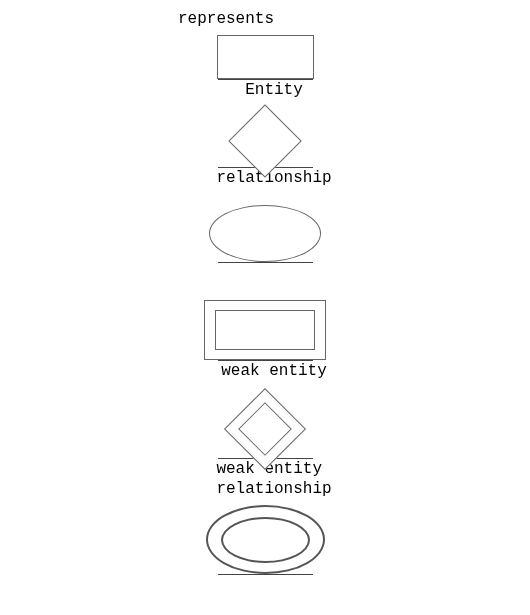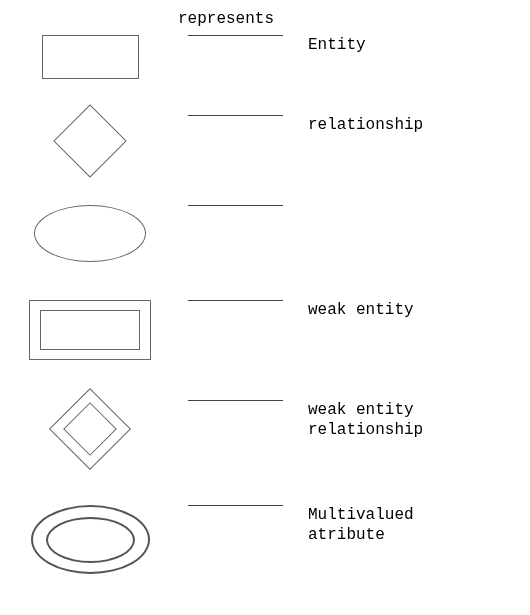--- a/index.html
+++ b/index.html
@@ -15,22 +15,23 @@
     }
     .header {
       position: absolute;
       left: 178px;
       top: 10px;
       font-family: Liberation Mono, monospace;
     }
     .row {
       position: absolute;
       display: flex;
-      align-items: flex-start;
+      align-items: center;
       width: 100%;
+      flex-direction: column;
     }
     .shape-cell {
       width: 180px;
       display: flex;
       justify-content: center;
       align-items: center;
     }
     .line-cell {
       width: 110px;
       display: flex;
@@ -180,14 +181,13 @@
 
 <div class="row r6">
   <div class="shape-cell">
     <div class="double-ellipse-outer">
       <div class="double-ellipse-inner"></div>
     </div>
   </div>
   <div class="line-cell">
     <div class="underline"></div>
   </div>
-  <div class="label-cell">Multivalued<br>atribute</div>
 </div>
 
 </body></html>

